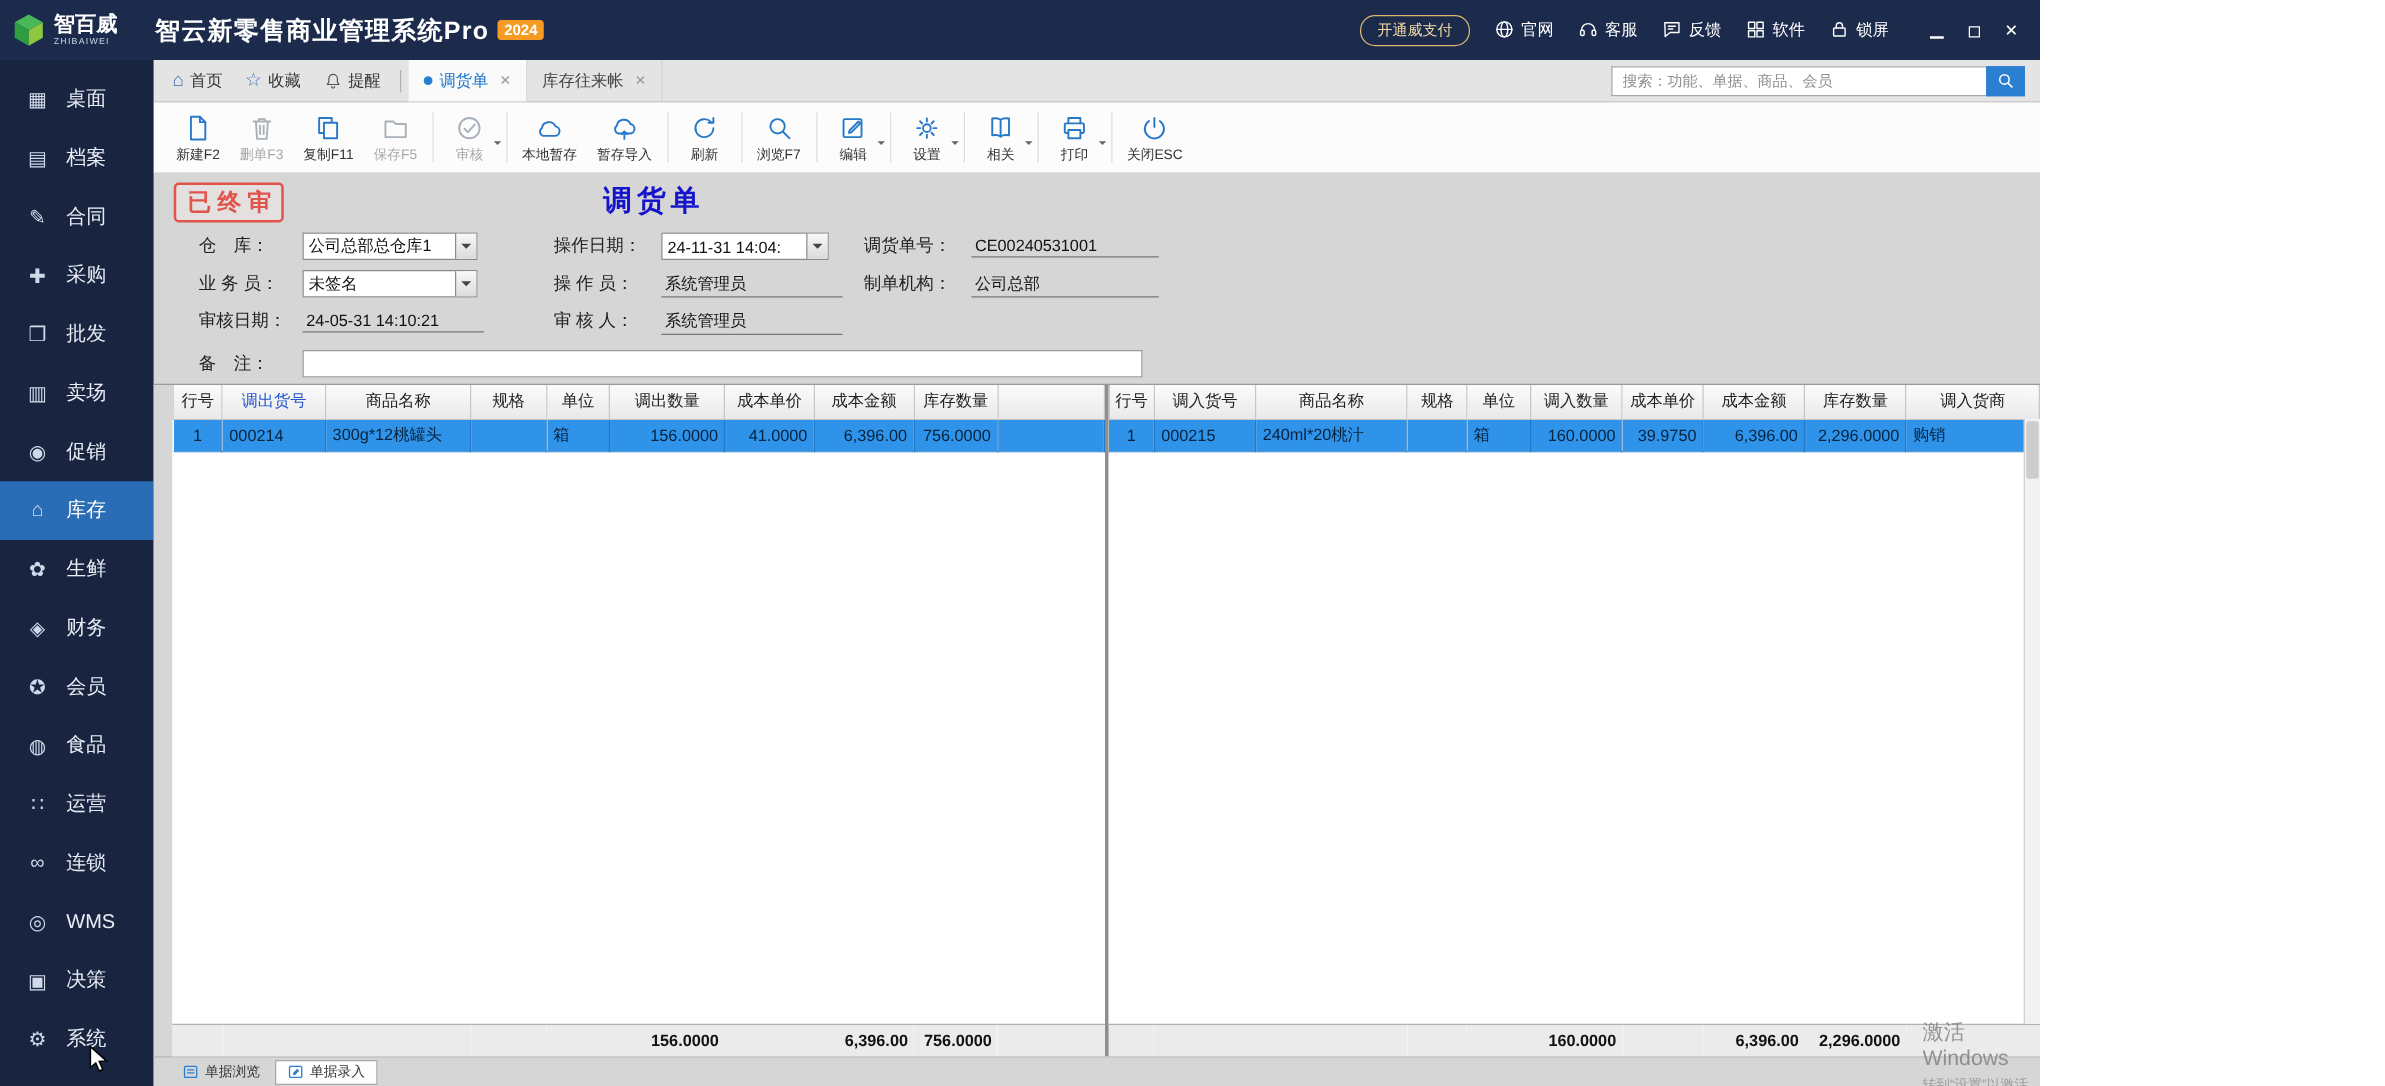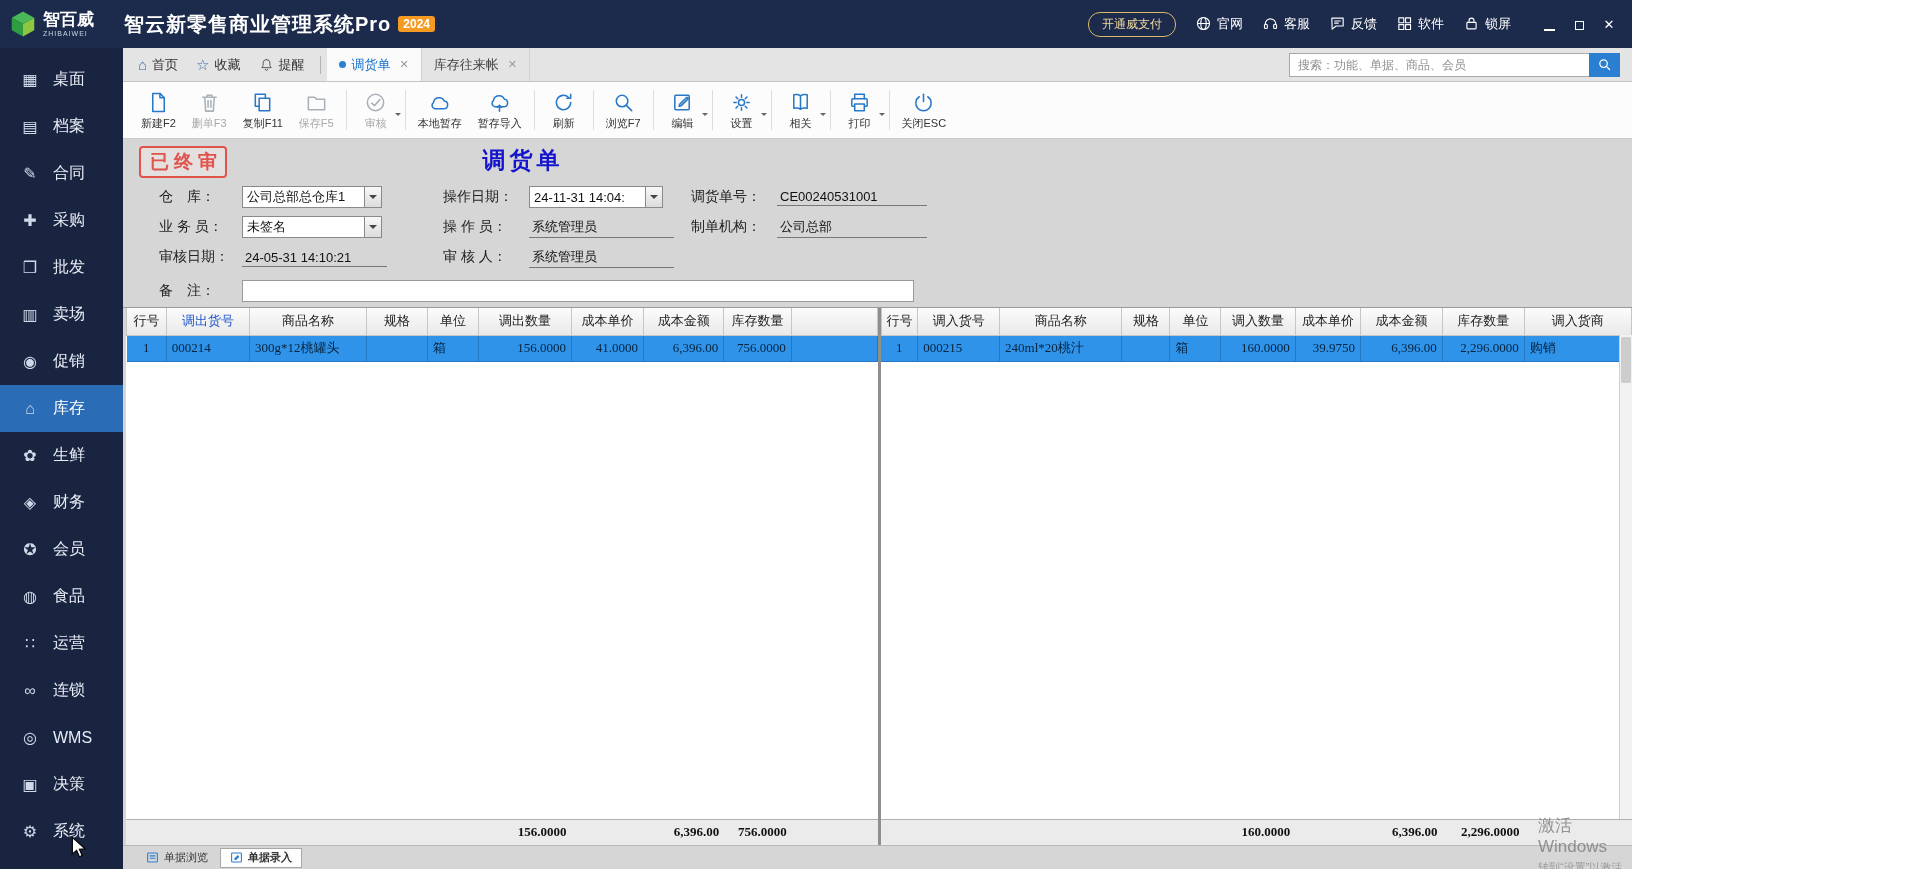--- a/index.html
+++ b/index.html
@@ -72,39 +72,39 @@
   .combo { display:inline-flex; height:22px; border:1px solid #8a8a8a; background:#fff; align-items:center; width:140px; cursor:pointer; }
   .combo.w134 { width:134px; }
   .cval { padding:0 4px; font-size:13px; color:#111; flex:1; overflow:hidden; white-space:nowrap; }
   .dd { width:17px; align-self:stretch; border-left:1px solid #8a8a8a; background:linear-gradient(#f8f8f8,#dcdcdc); display:flex; align-items:center; justify-content:center; }
   .dd::after { content:""; width:0; height:0; border:4px solid transparent; border-top-color:#444; margin-top:4px; }
   .uval { border-bottom:1px solid #777; font-size:13px; color:#111; padding:1px 3px; display:inline-block; white-space:nowrap; }
   .w145 { width:145px; } .w150 { width:150px; }
   .remark-input { width:672px; height:22px; border:1px solid #999; font-size:13px; padding:0 5px; background:#fff; outline:none; }
 
   
-  .grids-row { flex:1; display:flex; min-height:0; padding-left:3px; background:#d6d6d6; border-top:1px solid #9a9a9a;font-family:Liberation Serif, serif; }
+  .grids-row { flex:1; display:flex; min-height:0; padding-left:15px; background:#d6d6d6; border-top:1px solid #9a9a9a; }
   .grid { flex:1; display:flex; flex-direction:column; min-width:0; position:relative; background:#fff; }
   .splitter { width:3px; background:#8f8f8f; flex-shrink:0; cursor:col-resize; }
   .grid-table { width:100%; border-collapse:collapse; table-layout:fixed; }
   .grid-table th { height:27px; background:linear-gradient(#fbfbfb,#e9e9e9); border:1px solid #c6c6c6; border-top:none; font-weight:normal; font-size:13px; color:#222; padding:0 4px; overflow:hidden; white-space:nowrap; cursor:pointer; }
   .grid-table th.hl { color:#2255cc; }
   .grid-table td { height:26px; font-size:13px; padding:0 5px; white-space:nowrap; overflow:hidden; color:#06233d; }
   tr.sel td { background:#2f93ea; border-right:1px solid #2579c4; border-bottom:1px solid #2579c4; }
   .grid-fill { flex:1; background:#fff; }
   .totals-table { width:100%; border-collapse:collapse; table-layout:fixed; border-top:1px solid #b0b0b0; flex-shrink:0; }
   .totals-table td { height:26px; background:#ebebeb; font-size:13px; font-weight:bold; color:#111; padding:0 5px; white-space:nowrap; overflow:hidden; }
   .ta-c { text-align:center; } .ta-r { text-align:right; }
   .vscroll { position:absolute; top:27px; right:0; bottom:26px; width:13px; background:#f2f2f2; border-left:1px solid #d0d0d0; }
   .vthumb { position:absolute; top:2px; left:1px; right:1px; height:46px; background:#cdcdcd; border-radius:2px; cursor:pointer; }
 
   
   .bottom-tabbar { height:24px; background:#d6d6d6; border-top:1px solid #b8b8b8; display:flex; align-items:center; padding-left:14px; gap:3px; flex-shrink:0; }
   .btab { display:flex; align-items:center; gap:5px; font-size:11px; color:#333; padding:2px 9px; height:20px; cursor:pointer; }
-  .btab.active { background:#fdfdfd; border:1px solid #a8a8a8; font-weight:bold; }
+  .btab.active { background:#fdfdfd; border:1px solid #a8a8a8; font-weight:normal; }
   .btab svg { width:13px; height:13px; }
 
   
   .watermark { position:absolute; left:1538px; top:814px; color:rgba(125,125,125,0.8); z-index:40; pointer-events:none; }
   .wm1 { font-size:17px; }
   .wm2 { font-size:11px; margin-top:3px; color:rgba(130,130,130,0.7); }
   .cursor { position:absolute; left:70px; top:836px; z-index:60; pointer-events:none; }
 </style>
 </head>
 <body>

